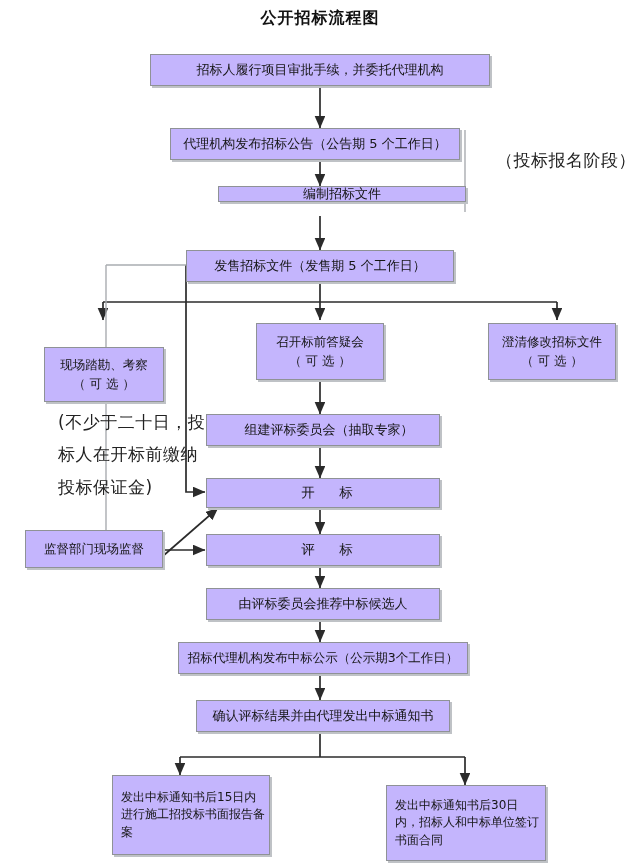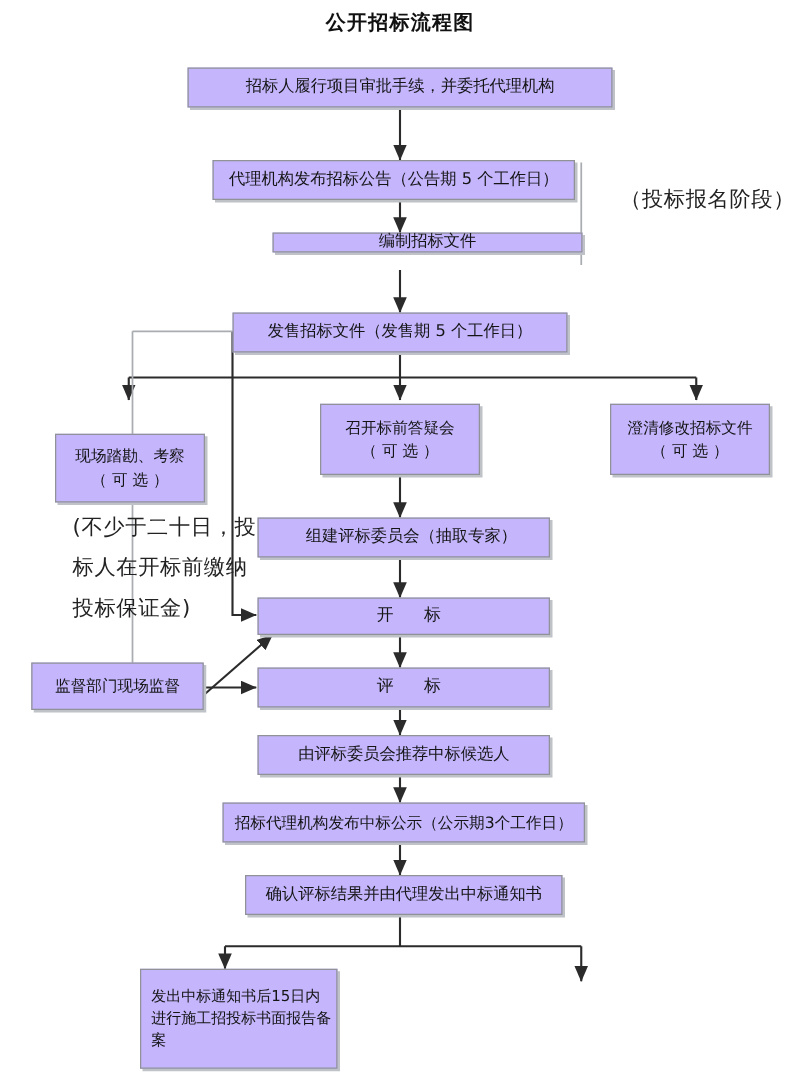--- a/index.html
+++ b/index.html
@@ -152,20 +152,23 @@
   </div>
 
   <div class="node wide" style="left:196px;top:700px;width:254px;height:32px;">
     <span class="inner">确认评标结果并由代理发出中标通知书</span>
   </div>
 
   <div class="node lefttext" style="left:112px;top:775px;width:158px;height:80px;">
     <span class="inner">发出中标通知书后15日内进行施工招投标书面报告备案</span>
   </div>
 
+  <div class="node lefttext" style="left:386px;top:785px;width:160px;height:76px;">
+    <span class="inner">发出中标通知书后30日内，招标人和中标单位签订书面合同</span>
+  </div>
 
   <div class="note" style="left:496px;top:144px;">（投标报名阶段）</div>
 
   <div class="note" style="left:58px;top:406px;">(不少于二十日，投
 标人在开标前缴纳
 投标保证金)</div>
 
 </div>
 
 </body></html>

